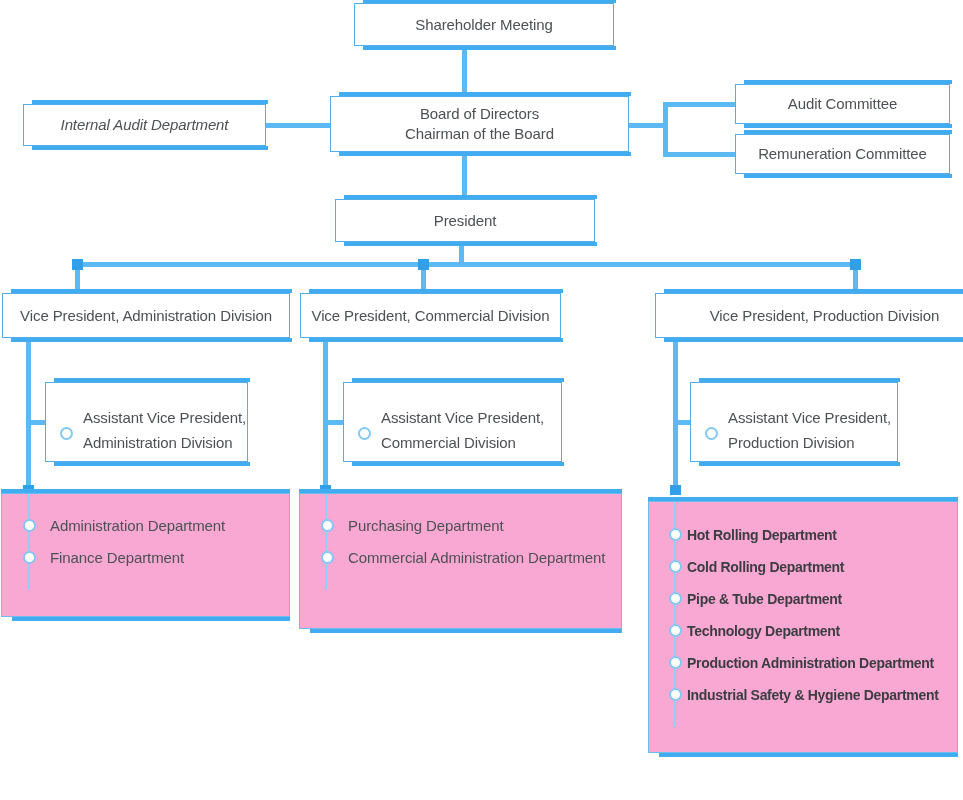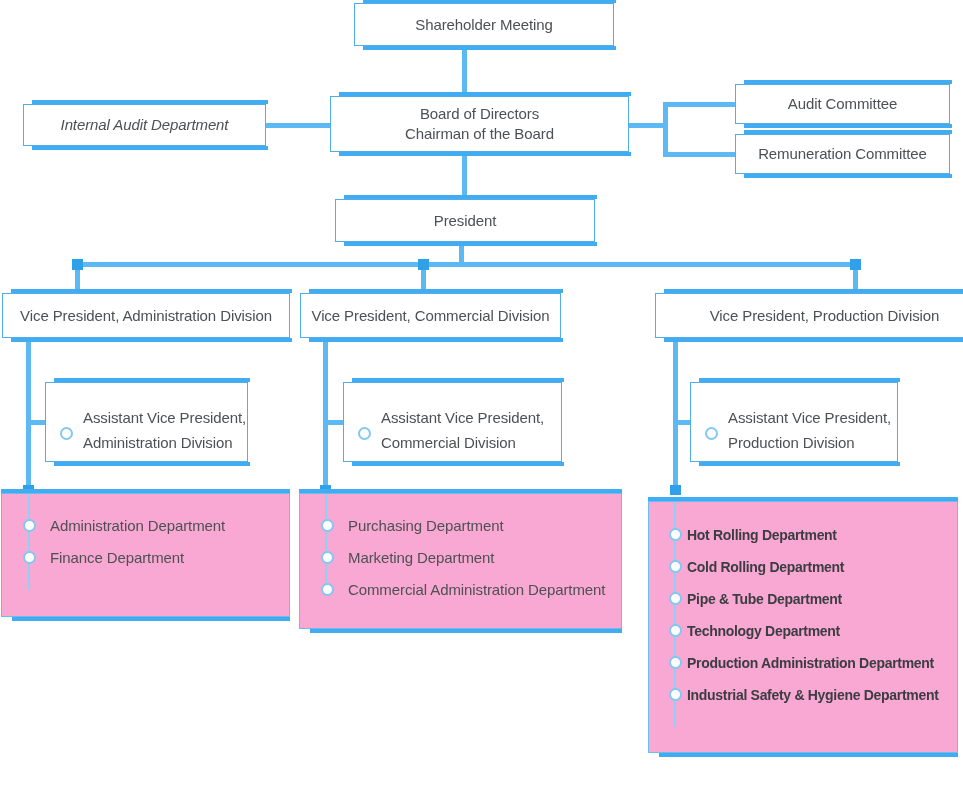--- a/index.html
+++ b/index.html
@@ -139,21 +139,20 @@
     <ul class="dept-list">
       <li>Administration Department</li>
       <li>Finance Department</li>
     </ul>
   </div>
 
   <div class="dept-box" style="left:299px;top:493px;width:323px;height:136px;">
     <div class="inner-line" style="left:25px;height:96px;"></div>
     <ul class="dept-list">
       <li>Purchasing Department</li>
-      <li>Marketing Department</li>
       <li>Commercial Administration Department</li>
     </ul>
   </div>
 
   <div class="dept-box bold-list" style="left:648px;top:501px;width:310px;height:252px;">
     <div class="inner-line" style="left:25px;height:225px;"></div>
     <ul class="dept-list">
       <li>Hot Rolling Department</li>
       <li>Cold Rolling Department</li>
       <li>Pipe &amp; Tube Department</li>

